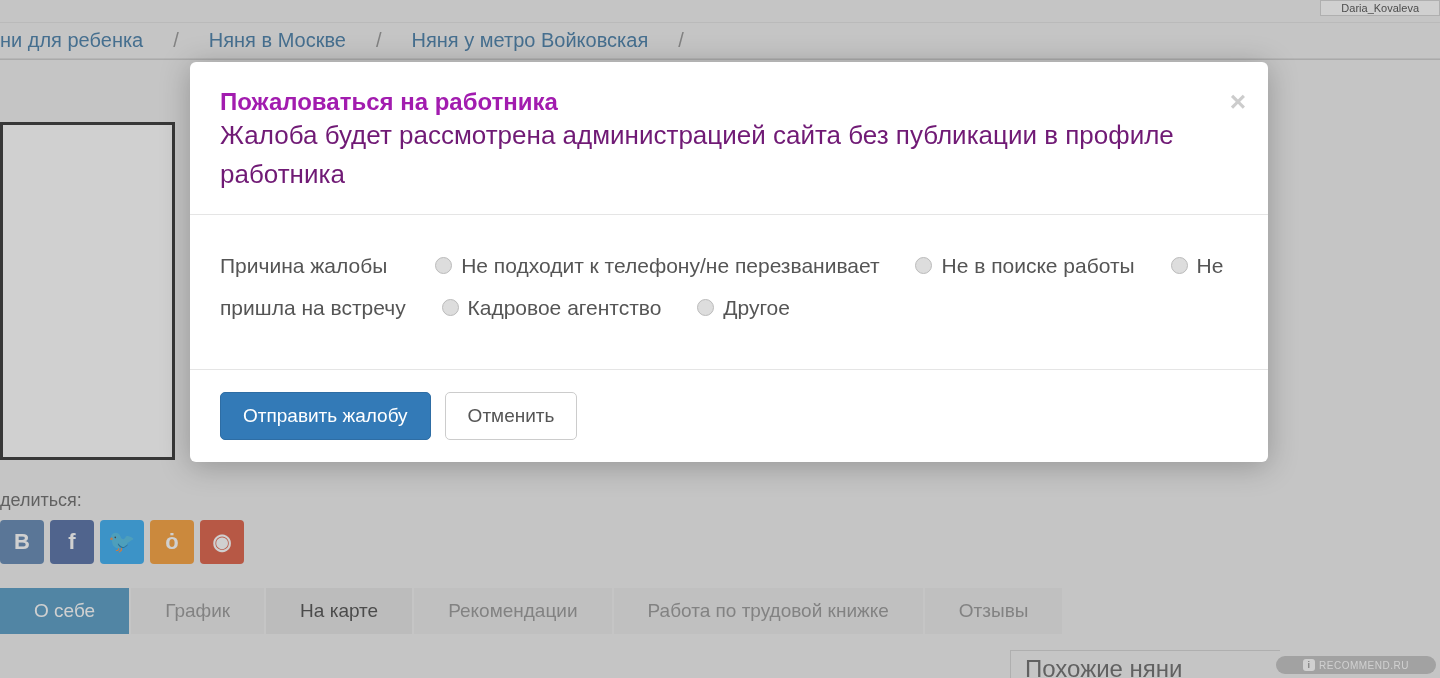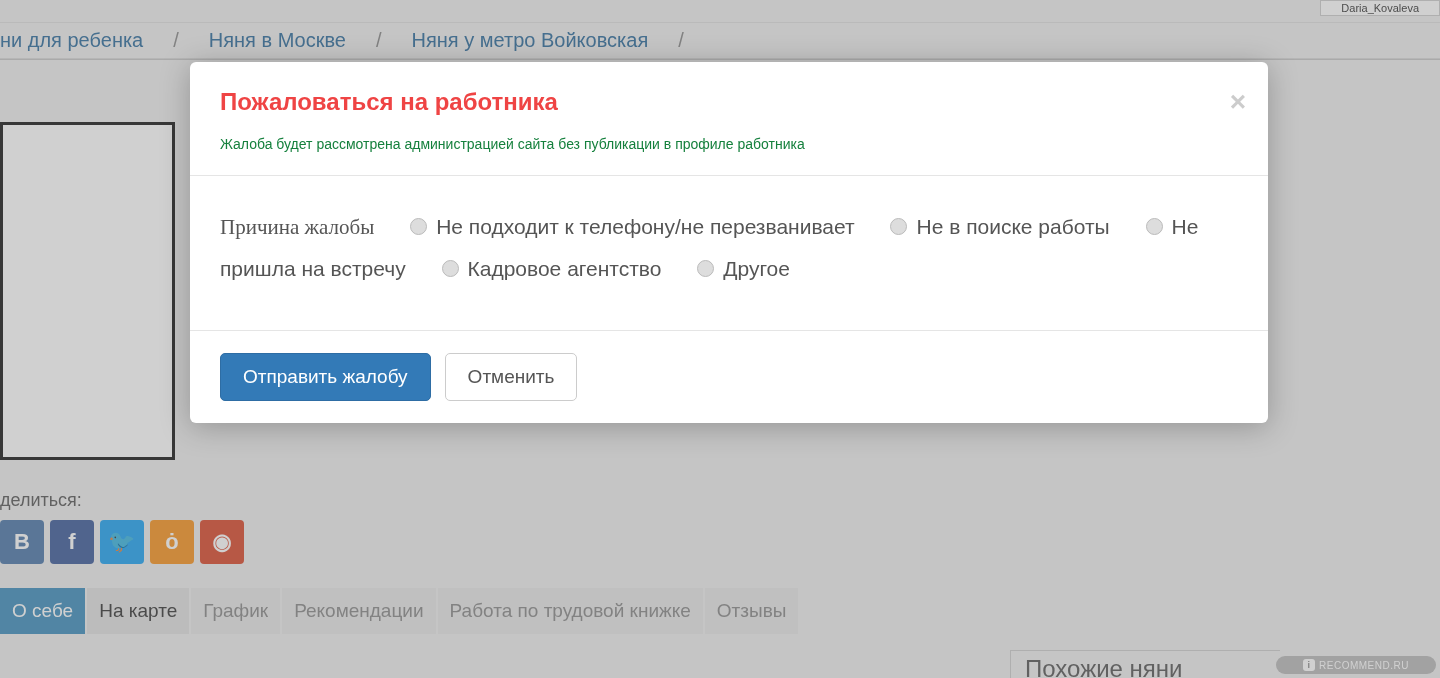--- a/index.html
+++ b/index.html
@@ -79,21 +79,21 @@
   .fb { background:#3b5998; }
   .tw { background:#1da1f2; }
   .ok1 { background:#f7931e; }
   .ok2 { background:#d9472a; }
   .tabs {
     position: absolute;
     left: 0; top: 588px;
     display: flex;
   }
   .tab {
-    padding: 12px 12px;
+    padding: 12px 34px;
     font-size: 19px;
     color: #888;
     background: #e7e7e7;
     margin-right: 2px;
   }
   .tab.active {
     background: #3c8dbc;
     color: #fff;
   }
   .tab.dark {
@@ -155,26 +155,25 @@
     box-shadow: 0 4px 30px rgba(0,0,0,0.25);
     z-index: 20;
     padding: 0;
   }
   .modal-header {
     padding: 26px 30px 20px 30px;
   }
   .modal-title {
     font-size: 24px;
     font-weight: bold;
-    color: #ef4444;
-    margin-bottom: 18px;
+    color: #a21caf;
   }
   .modal-sub {
-    font-size: 14px;
-    color: #15803d;
+    font-size: 26px;
+    color: #701a75;
     line-height: 1.5;
   }
   .modal-close {
     position: absolute;
     right: 22px; top: 24px;
     font-size: 28px;
     color: #ccc;
     cursor: pointer;
     font-weight: bold;
   }
@@ -192,22 +191,21 @@
     border-radius: 50%;
     background: #ddd;
     border: 1px solid #bbb;
     vertical-align: middle;
     margin: 0 9px 0 30px;
     position: relative;
     top: -2px;
   }
   .reason-label {
     display: inline;
-    margin-right: 0;
-    font-family: Liberation Serif, serif;
+    margin-right: 12px;
   }
   .modal-footer {
     padding: 22px 30px;
     display: flex;
     gap: 14px;
   }
   .btn {
     padding: 12px 22px;
     font-size: 19px;
     border-radius: 5px;
@@ -248,22 +246,22 @@
   <div class="share-icons">
     <div class="sicon vk">B</div>
     <div class="sicon fb">f</div>
     <div class="sicon tw">🐦</div>
     <div class="sicon ok1">ȯ</div>
     <div class="sicon ok2">◉</div>
   </div>
 
   <div class="tabs">
     <div class="tab active">О себе</div>
+    <div class="tab">График</div>
     <div class="tab dark">На карте</div>
-    <div class="tab">График</div>
     <div class="tab">Рекомендации</div>
     <div class="tab">Работа по трудовой книжке</div>
     <div class="tab">Отзывы</div>
   </div>
 
   <div class="sidebar-heading">Похожие няни</div>
 
 </div>
 
 <div class="overlay"></div>

